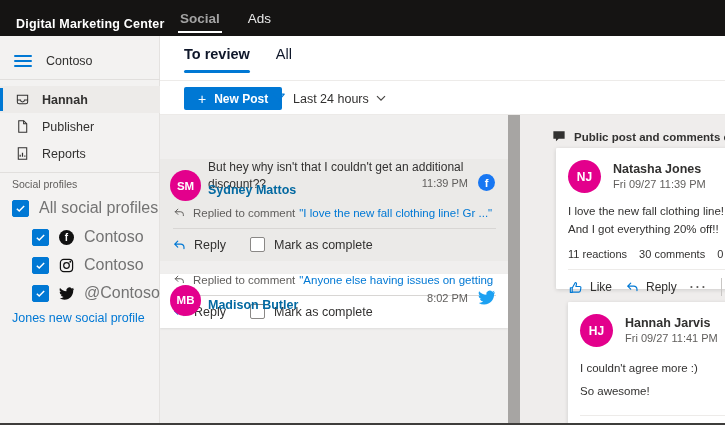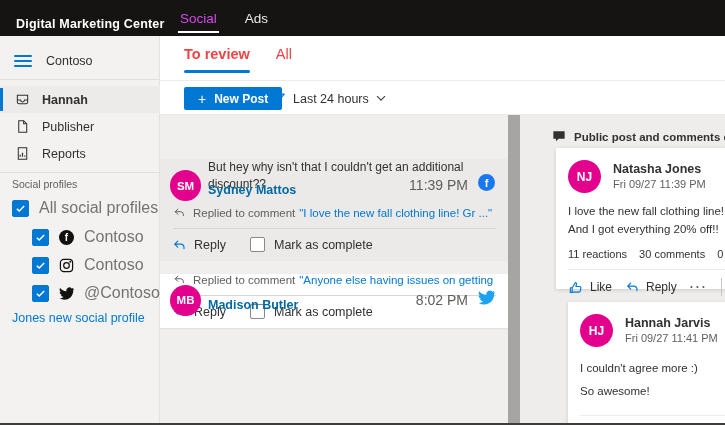--- a/index.html
+++ b/index.html
@@ -5,21 +5,21 @@
   * { margin:0; padding:0; box-sizing:border-box; }
   html,body { width:725px; height:425px; overflow:hidden; }
   body { font-family:"Liberation Sans", sans-serif; background:#fff; position:relative; }
   .app { position:absolute; inset:0; width:725px; height:425px; overflow:hidden; background:#fff; }
 
   
   .topbar { position:absolute; left:0; top:0; width:725px; height:48px; background:#151413; display:flex; align-items:center; }
   .topbar .title { color:#fff; font-size:12.5px; font-weight:700; margin-left:16px; letter-spacing:.2px; }
   .topbar nav { position:absolute; left:180px; top:0; height:36px; display:flex; gap:28px; }
   .ttab { color:#e8e8e8; font-size:13.5px; display:flex; align-items:center; height:36px; position:relative; cursor:pointer; }
-  .ttab.active { color:#d946ef; font-weight:400; }
+  .ttab.active { color:#a3a3a3; font-weight:700; }
   .ttab.active::after { content:""; position:absolute; left:-2px; right:-2px; bottom:3px; height:2px; background:#fff; }
 
   
   .sidebar { position:absolute; left:0; top:36px; width:160px; height:389px; background:#f3f2f1; border-right:1px solid #e4e2e0; }
   .collapse-row { position:absolute; left:0; top:10px; width:160px; height:30px; display:flex; align-items:center; cursor:pointer; }
   .collapse-row .burger { margin-left:14px; width:18px; }
   .burger div { height:2px; background:#0078d4; margin:3px 0; border-radius:1px; }
   .collapse-row span { margin-left:14px; font-size:12.5px; color:#323130; }
   .side-divider { position:absolute; left:0; width:160px; height:1px; background:#e1dfdd; }
   .nav-item { position:absolute; left:0; width:160px; height:27px; display:flex; align-items:center; cursor:pointer; color:#323130; }
@@ -32,37 +32,37 @@
   .check-row { position:absolute; height:24px; display:flex; align-items:center; cursor:pointer; }
   .cbx { width:17px; height:17px; background:#0078d4; border:1px solid #0078d4; border-radius:2px; display:flex; align-items:center; justify-content:center; flex:0 0 auto; }
   .check-row .lbl { font-size:16px; color:#737373; margin-left:10px; }
   .net-ico { margin-left:10px; width:15px; height:15px; display:flex; align-items:center; justify-content:center; flex:0 0 auto; }
   .fb-dark { width:15px; height:15px; border-radius:50%; background:#111; color:#fff; font-size:10px; font-weight:700; display:flex; align-items:center; justify-content:center; }
   .side-link { position:absolute; left:12px; font-size:12.5px; color:#0078d4; cursor:pointer; }
 
   
   .main-head { position:absolute; left:160px; top:36px; width:565px; height:79px; background:#fff; border-bottom:1px solid #eceae8; }
   .mtabs { position:absolute; left:24px; top:10px; display:flex; gap:26px; }
-  .mtab { font-size:14.5px; color:#ef4444; padding-bottom:9px; position:relative; cursor:pointer; }
+  .mtab { font-size:14.5px; color:#0f172a; padding-bottom:9px; position:relative; cursor:pointer; }
   .mtab.active { font-weight:700; }
   .mtab.active::after { content:""; position:absolute; left:0; right:0; bottom:-2px; height:3px; background:#0078d4; border-radius:2px; }
   .tab-sep { position:absolute; left:0; top:44px; width:565px; height:1px; background:#edebe9; }
   .new-post { position:absolute; left:24px; top:51px; height:23px; padding:0 14px; background:#0078d4; color:#fff; border:none; border-radius:2px; font-size:12px; font-weight:600; display:flex; align-items:center; gap:8px; cursor:pointer; font-family:inherit; }
   .filter { position:absolute; top:51px; height:23px; display:flex; align-items:center; gap:7px; cursor:pointer; background:none; border:none; font-family:inherit; }
   .filter .flabel { font-size:12.5px; color:#323130; }
   .f1 { left:112px; } .f2 { left:228px; }
 
   
   .list { position:absolute; left:160px; top:115px; width:348px; height:310px; background:#f0efee; overflow:hidden; }
   .post { position:relative; width:348px; background:#fff; margin-bottom:6px; box-shadow:0 1px 2px rgba(0,0,0,.08); }
   .post.selected { background:#ebeae8; box-shadow:none; }
   .avatar { border-radius:50%; background:#e3008c; color:#fff; font-weight:700; display:flex; align-items:center; justify-content:center; }
   .post .avatar { position:absolute; left:10px; top:11px; width:31px; height:31px; font-size:11.5px; }
   .post .pname { position:absolute; left:48px; top:24px; font-size:12.5px; font-weight:600; color:#0369a1; }
-  .post .ptime { position:absolute; right:40px; top:18px; font-size:14px; color:#605e5c; }
+  .post .ptime { position:absolute; right:40px; top:18px; font-size:11px; color:#605e5c; }
   .post .pnet { position:absolute; right:13px; top:15px; width:17px; height:17px; }
   .fb-blue { width:17px; height:17px; border-radius:50%; background:#1877f2; color:#fff; font-size:11px; font-weight:700; display:flex; align-items:center; justify-content:center; }
   .post .pbody { margin:44px 34px 0 48px; font-size:12px; color:#323130; line-height:1.45; min-height:17px; }
   .replied { display:flex; align-items:center; margin:13px 12px 0 13px; font-size:11.5px; color:#605e5c; white-space:nowrap; overflow:hidden; padding-bottom:9px; border-bottom:1px solid #d8d6d4; }
   .replied .rlink { color:#0078d4; margin-left:4px; cursor:pointer; }
   .replied svg { margin-right:8px; flex:0 0 auto; }
   .actions { display:flex; align-items:center; height:32px; margin:0 12px; font-size:12.5px; color:#323130; }
   .actions .act { display:flex; align-items:center; gap:8px; cursor:pointer; }
   .ucbx { width:15px; height:15px; border:1px solid #8a8886; border-radius:2px; background:#fff; flex:0 0 auto; cursor:pointer; }
   .actions .mark { display:flex; align-items:center; gap:9px; margin-left:24px; cursor:pointer; }

